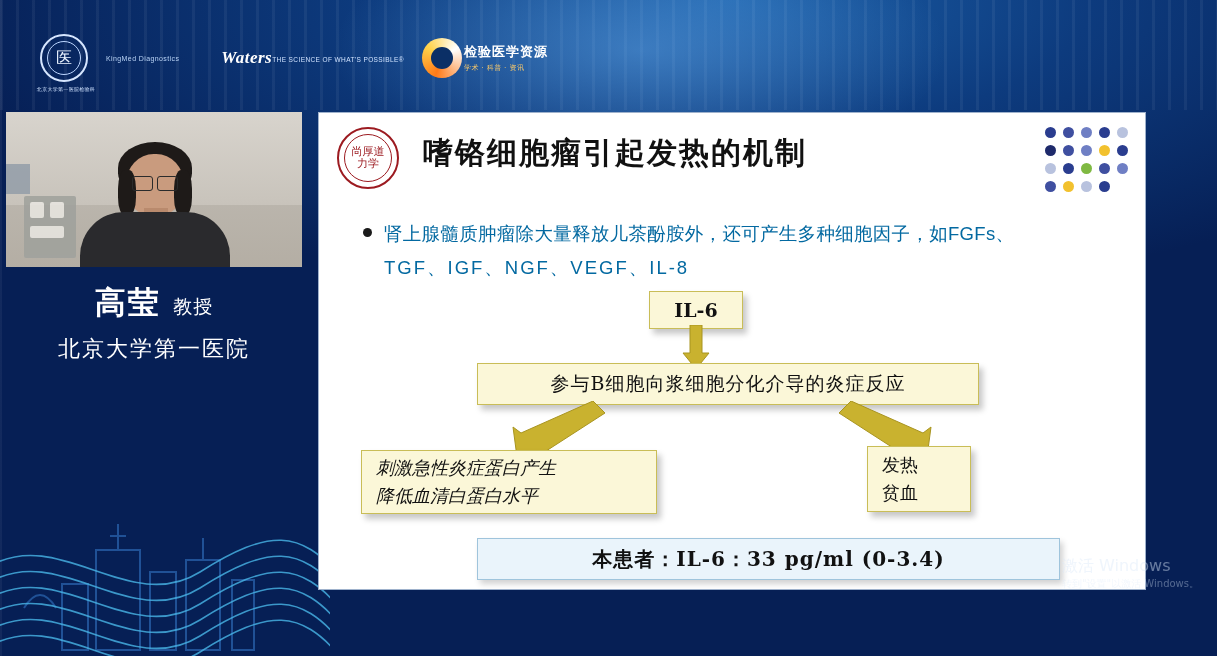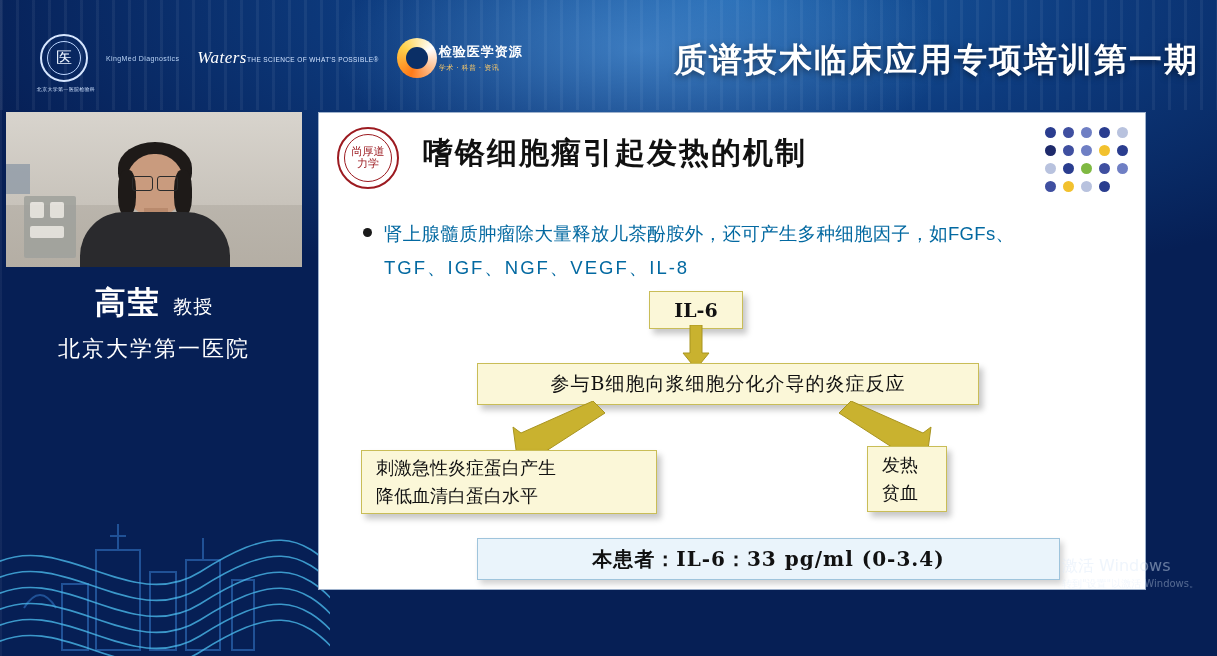--- a/index.html
+++ b/index.html
@@ -71,22 +71,22 @@
     font-family: "DejaVu Sans", sans-serif; letter-spacing: 1px; }
   .kingmed .tri {
     width: 26px; height: 26px; background: #3db54a; border-radius: 4px;
     display: flex; align-items: center; justify-content: center;
     color: #fff; font-size: 15px; line-height: 1;
   }
   .kingmed-wrap { position: relative; }
   .kingmed-en { font-size: 7px; color: #b9d3f5; text-align: center; margin-top: 1px; letter-spacing: .4px; }
 
   .waters-wrap { text-align: center; color: #fff; }
-  .waters-top { font-size: 17px; font-style: italic; font-weight: normal;
-    letter-spacing: .5px; font-family: "Liberation Serif", serif; }
+  .waters-top { font-size: 17px; font-style: italic; font-weight: bold;
+    letter-spacing: .5px; font-family: "Liberation Serif", serif; margin-left: 24px; }
   .waters-sub { font-size: 6.5px; color: #cfe2ff; letter-spacing: .4px; margin-top: 2px; }
 
   .jyzy { display: flex; align-items: center; gap: 2px; }
   .jyzy-mark {
     width: 40px; height: 40px; border-radius: 50%;
     background: conic-gradient(from 200deg, #ff7a18, #ffd24a, #ffffff 60%, #ff7a18);
     position: relative;
   }
   .jyzy-mark::after {
     content: ""; position: absolute; inset: 9px; border-radius: 50%;
@@ -224,22 +224,22 @@
     color: #111;
     display: flex; align-items: center; justify-content: center;
     text-align: center;
   }
   #box-il6 { left: 330px; top: 178px; width: 94px; height: 38px;
     font-size: 19px; font-weight: bold; }
   #box-inflam { left: 158px; top: 250px; width: 502px; height: 42px;
     font-size: 19px; letter-spacing: 1px; }
   #box-acute { left: 42px; top: 337px; width: 296px; height: 64px;
     font-size: 18px; justify-content: flex-start; padding-left: 14px; text-align: left; }
-  #box-acute .lines { line-height: 1.55; }
-  #box-fever { left: 548px; top: 333px; width: 80px; height: 66px;
+  #box-acute .lines { line-height: 1.55; font-style: italic; }
+  #box-fever { left: 548px; top: 333px; width: 104px; height: 66px;
     font-size: 18px; justify-content: flex-start; padding-left: 14px; text-align: left; }
   #box-fever .lines { line-height: 1.55; }
 
   #box-patient {
     position: absolute; left: 158px; top: 425px; width: 583px; height: 42px;
     background: #eaf4fb; border: 1.6px solid #9fc4dc;
     box-shadow: 3px 4px 6px rgba(0,0,0,.18);
     font-family: "DejaVu Serif", serif; font-size: 20px; font-weight: bold;
     color: #111; display: flex; align-items: center; justify-content: center;
     letter-spacing: 1px;
@@ -308,21 +308,20 @@
 
       <div class="logo jyzy">
         <div class="jyzy-mark"></div>
         <div class="jyzy-text">
           <div class="l1">检验医学资源</div>
           <div class="l2">学术 · 科普 · 资讯</div>
         </div>
       </div>
     </div>
 
-    <div id="header-title">质谱技术临床应用专项培训第一期</div>
   </div>
 
   <div id="video-tile">
     <div class="room-bg"></div>
     <div class="room-wall"></div>
     <div class="room-box"></div>
     <div class="room-shelf">
       <div class="itm" style="left:6px;top:6px;width:14px;height:16px;"></div>
       <div class="itm" style="left:26px;top:6px;width:14px;height:16px;"></div>
       <div class="itm" style="left:6px;top:30px;width:34px;height:12px;"></div>

